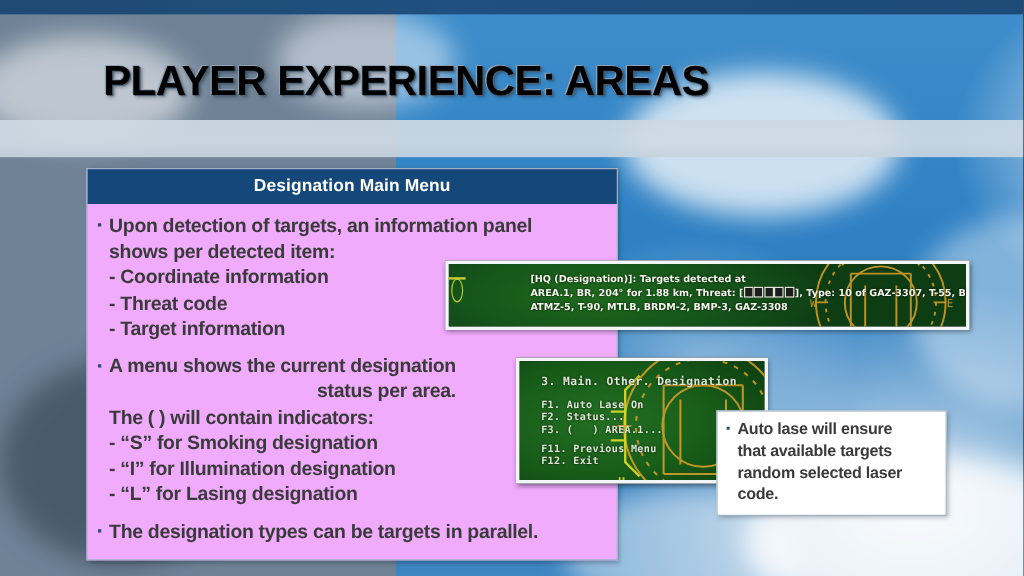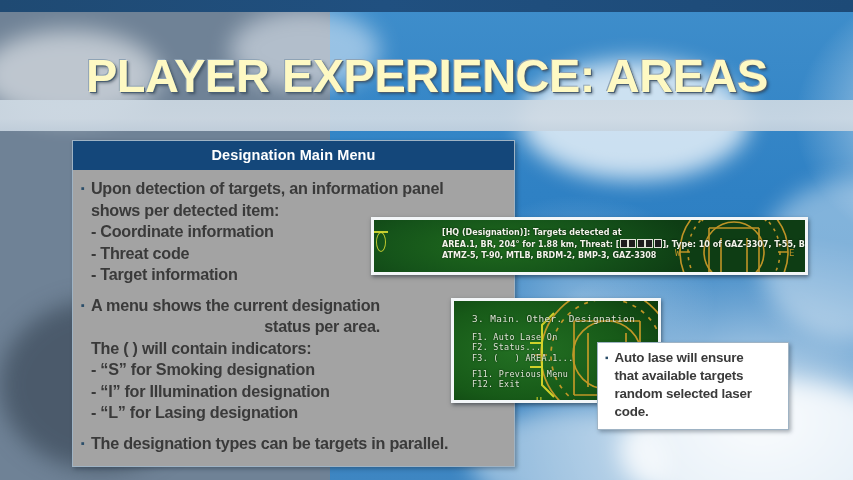--- a/index.html
+++ b/index.html
@@ -70,40 +70,40 @@
     left: 0; top: 100px; width: 100%; height: 31px;
     background: linear-gradient(180deg, #ccd8e2 0%, #cfdae4 60%, #c6d3df 100%);
     opacity: 0.93;
   }
 
   
   .slide-title {
     position: absolute;
     left: 86px;
     top: 48px;
-    font-size: 47px;
+    font-size: 35px;
     font-weight: bold;
     letter-spacing: -0.5px;
-    color: #fef9c3;
+    color: #000000;
     font-family: "Liberation Sans", sans-serif;
     text-shadow:
       1px 1px 0 #4a5f73,
       -1px -1px 0 #8fa3b5,
       2px 2px 3px rgba(30,45,60,0.55);
     -webkit-text-stroke: 0.6px #5c7healthy;
     white-space: nowrap;
   }
 
   
   .content-card {
     position: absolute;
     left: 72px;
     top: 140px;
     width: 441px;
-    background: #a3a3a3;
+    background: #f0abfc;
     border: 1px solid #9fb3c4;
     box-shadow: 2px 2px 4px rgba(20,35,50,0.35);
   }
   .card-header {
     background: #14477a;
     color: #ffffff;
     font-size: 14.5px;
     font-weight: bold;
     text-align: center;
     padding: 6px 0 7px 0;
@@ -206,24 +206,25 @@
     left: 0;
     top: 11px;
     width: 14px;
     height: 1.5px;
     background: #d8dc33;
     opacity: 0.9;
   }
 
   
   #hud-menu {
-    left: 451px;
+    left: 430px;
     top: 298px;
     width: 204px;
     height: 99px;
+    font-weight: bold;
   }
   .menu-text {
     position: absolute;
     font-family: "DejaVu Sans Mono", monospace;
     color: #dfe6d6;
     font-size: 8.4px;
     line-height: 10.4px;
     white-space: pre;
     text-shadow: 0 0 2px rgba(0,0,0,0.75);
   }

